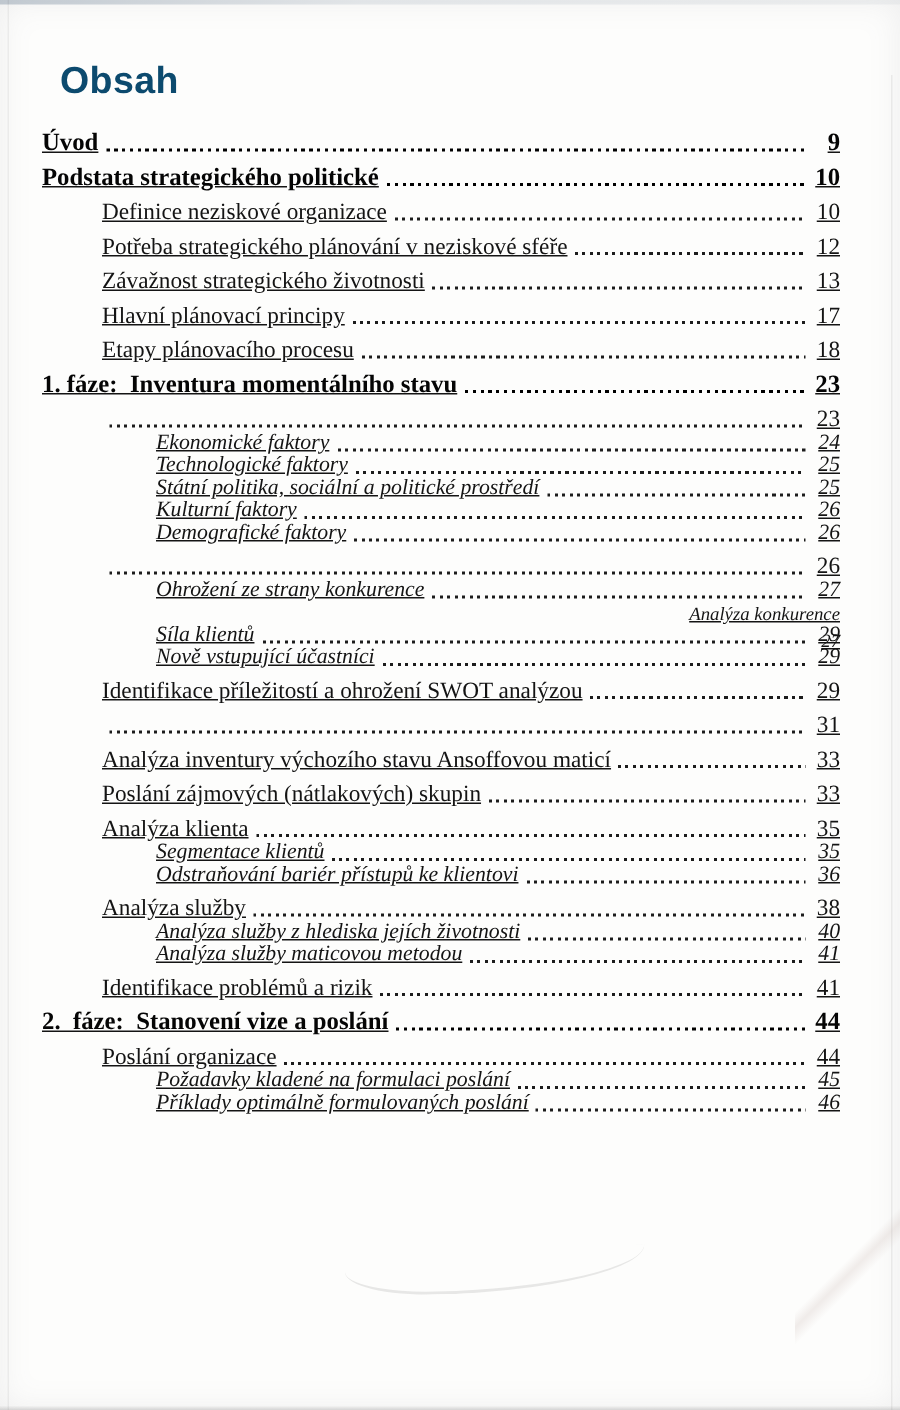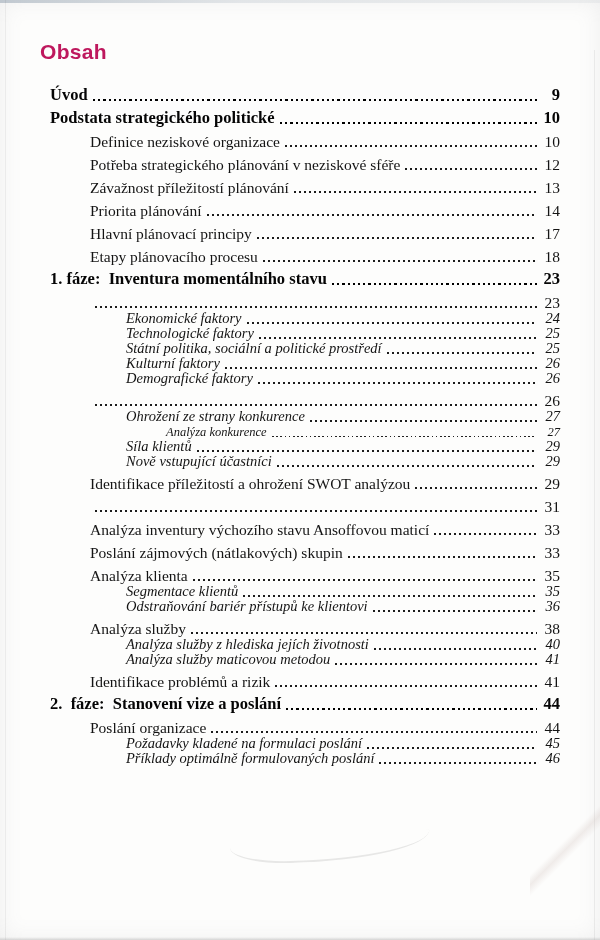--- a/index.html
+++ b/index.html
@@ -17,32 +17,33 @@
     box-shadow: inset 0 0 22px rgba(120,125,135,0.12);
   }
 
   
   .title {
     position: absolute;
     left: 40px;
     top: 40px;
     margin: 0;
     font-family: "Liberation Sans", "DejaVu Sans", sans-serif;
-    font-size: 21px;
+    font-size: 25px;
     font-weight: 700;
     letter-spacing: 0.3px;
-    color: #be185d;
+    color: #0c4a6e;
   }
 
   
   .toc {
     position: absolute;
-    left: 50px;
+    left: 28px;
     right: 40px;
     top: 82px;
+    text-decoration: underline;
   }
 
   .toc-row {
     display: flex;
     align-items: flex-end;
     height: 23px;
   }
 
   .toc-text  { white-space: pre; }
 
@@ -80,20 +81,21 @@
     justify-content: center;
   }
   .lvl2 .leader { margin-bottom: 3px; }
 
   
   .lvl3 {
     font-size: 12.5px;
     font-style: italic;
     padding-left: 116px;
     height: 15px;
+    flex-direction: column;
   }
   .lvl3 .leader {
     height: 1.5px;
     margin-bottom: 3px;
     background-image: repeating-linear-gradient(to right, #222 0 1.6px, transparent 1.6px 4.2px);
   }
 
   
   .artifact-top-edge {
     position: absolute; top: 0; left: 0; right: 0; height: 3px;
@@ -145,28 +147,23 @@
     <span class="toc-text">Definice neziskové organizace</span>
     <span class="leader"></span>
     <span class="pagenum">10</span>
   </div>
       <div class="toc-row lvl1">
     <span class="toc-text">Potřeba strategického plánování v neziskové sféře</span>
     <span class="leader"></span>
     <span class="pagenum">12</span>
   </div>
       <div class="toc-row lvl1">
-    <span class="toc-text">Závažnost příležitostí plánování</span>
+    <span class="toc-text">Závažnost strategického životnosti</span>
     <span class="leader"></span>
     <span class="pagenum">13</span>
-  </div>
-      <div class="toc-row lvl1">
-    <span class="toc-text">Priorita plánování</span>
-    <span class="leader"></span>
-    <span class="pagenum">14</span>
   </div>
       <div class="toc-row lvl1">
     <span class="toc-text">Hlavní plánovací principy</span>
     <span class="leader"></span>
     <span class="pagenum">17</span>
   </div>
       <div class="toc-row lvl1">
     <span class="toc-text">Etapy plánovacího procesu</span>
     <span class="leader"></span>
     <span class="pagenum">18</span>

